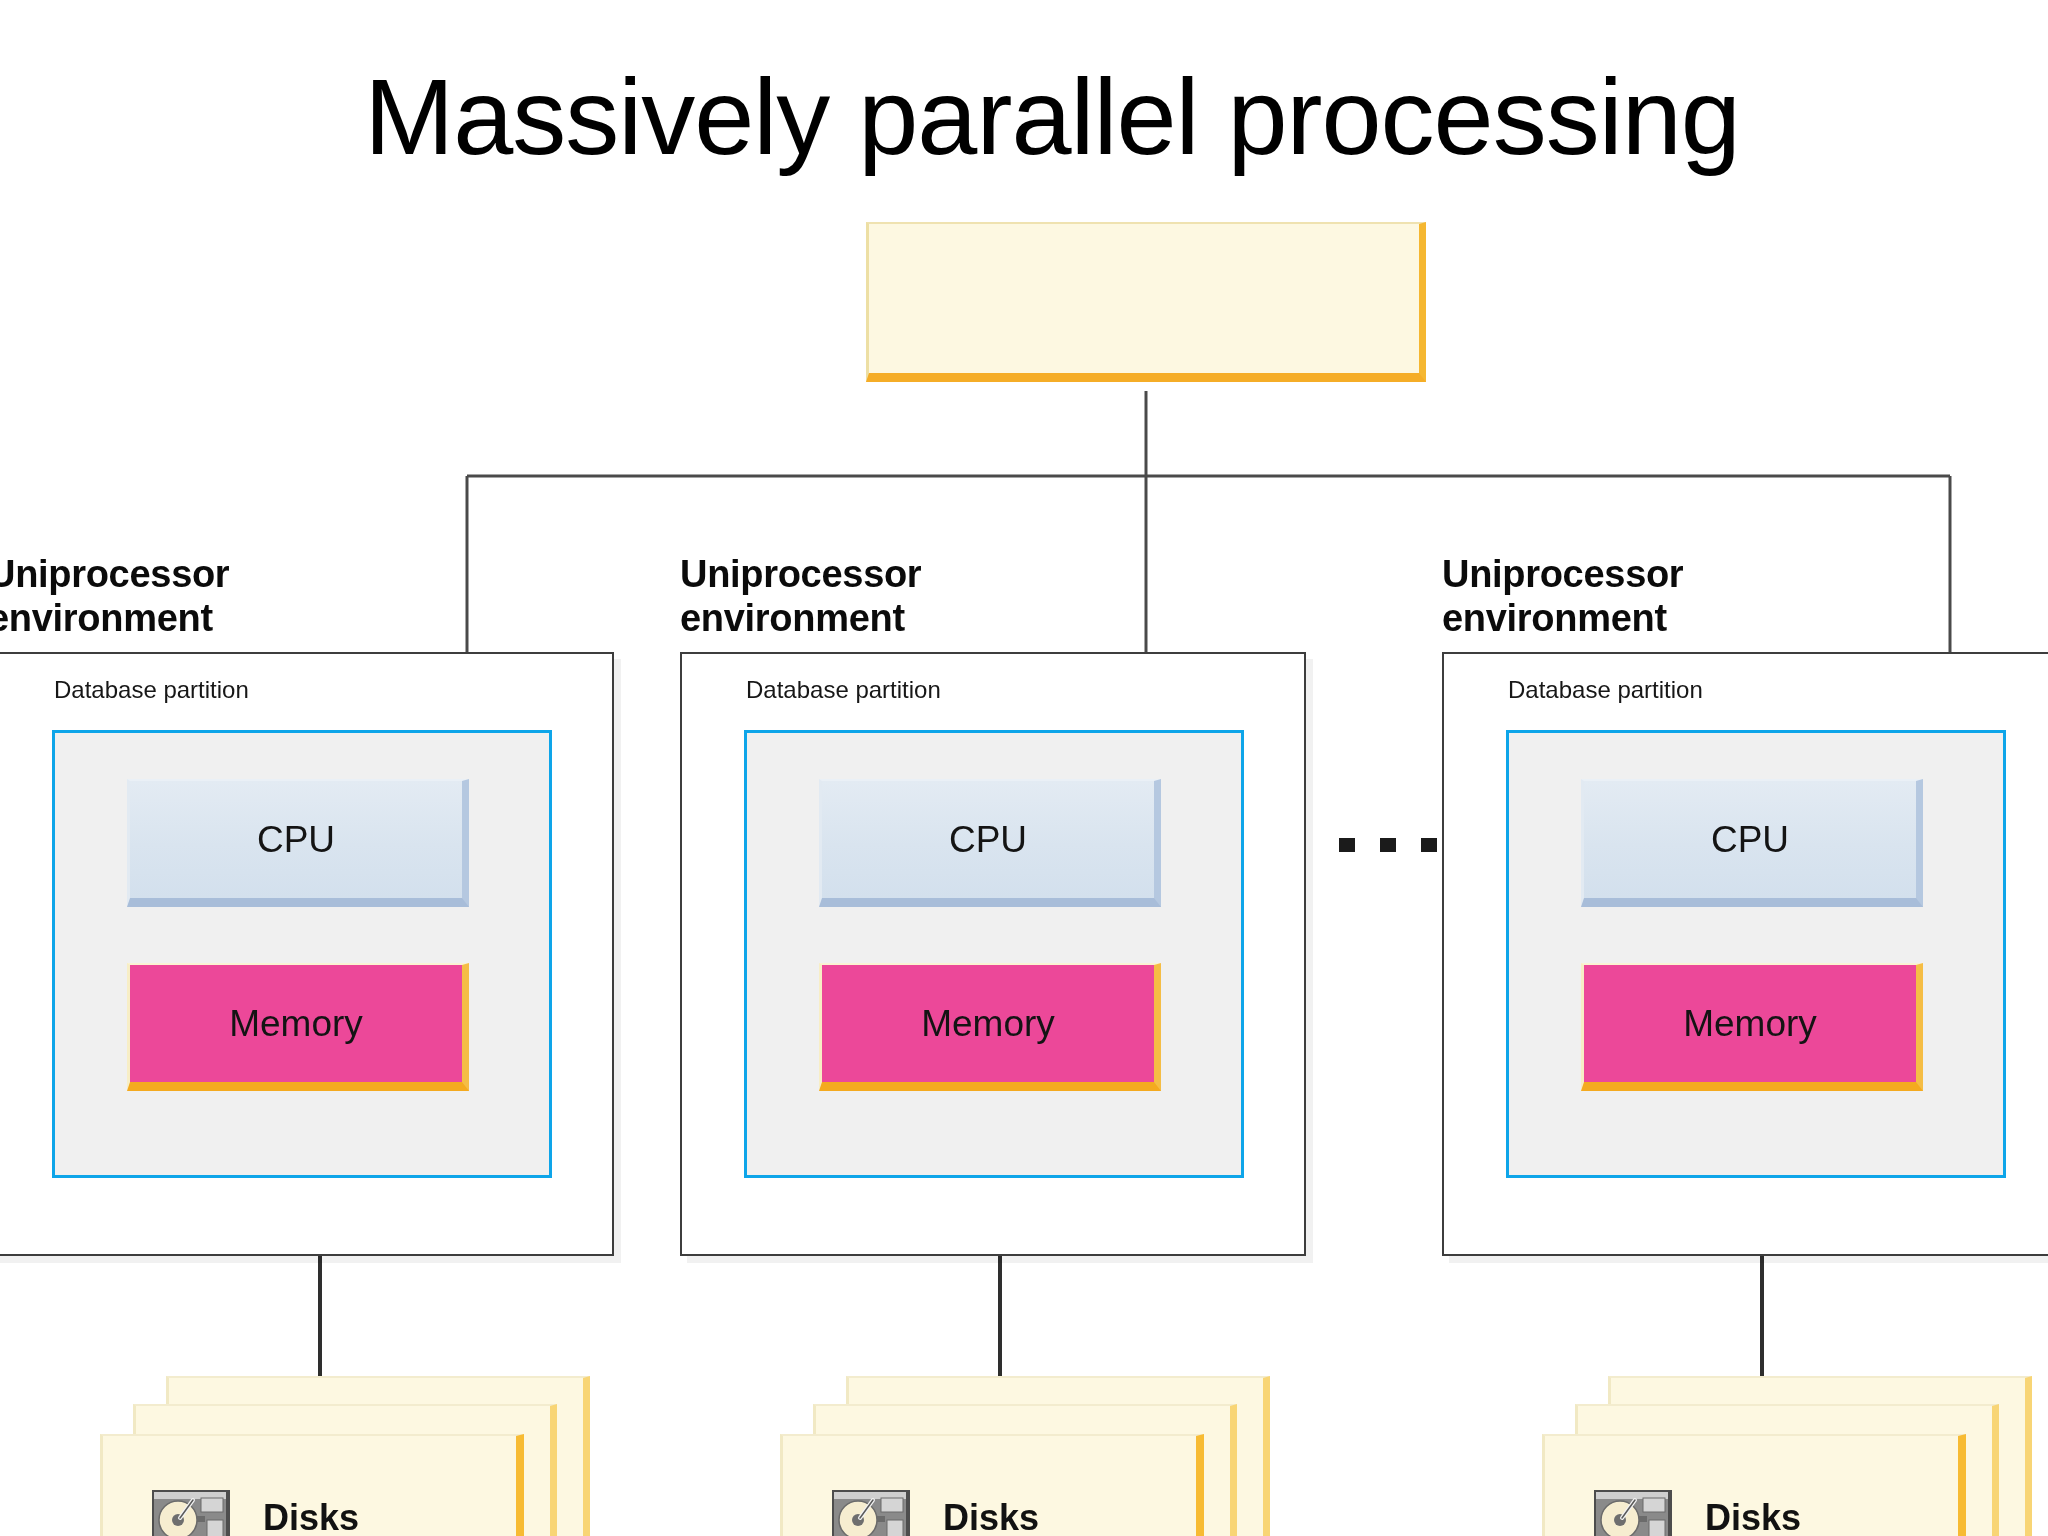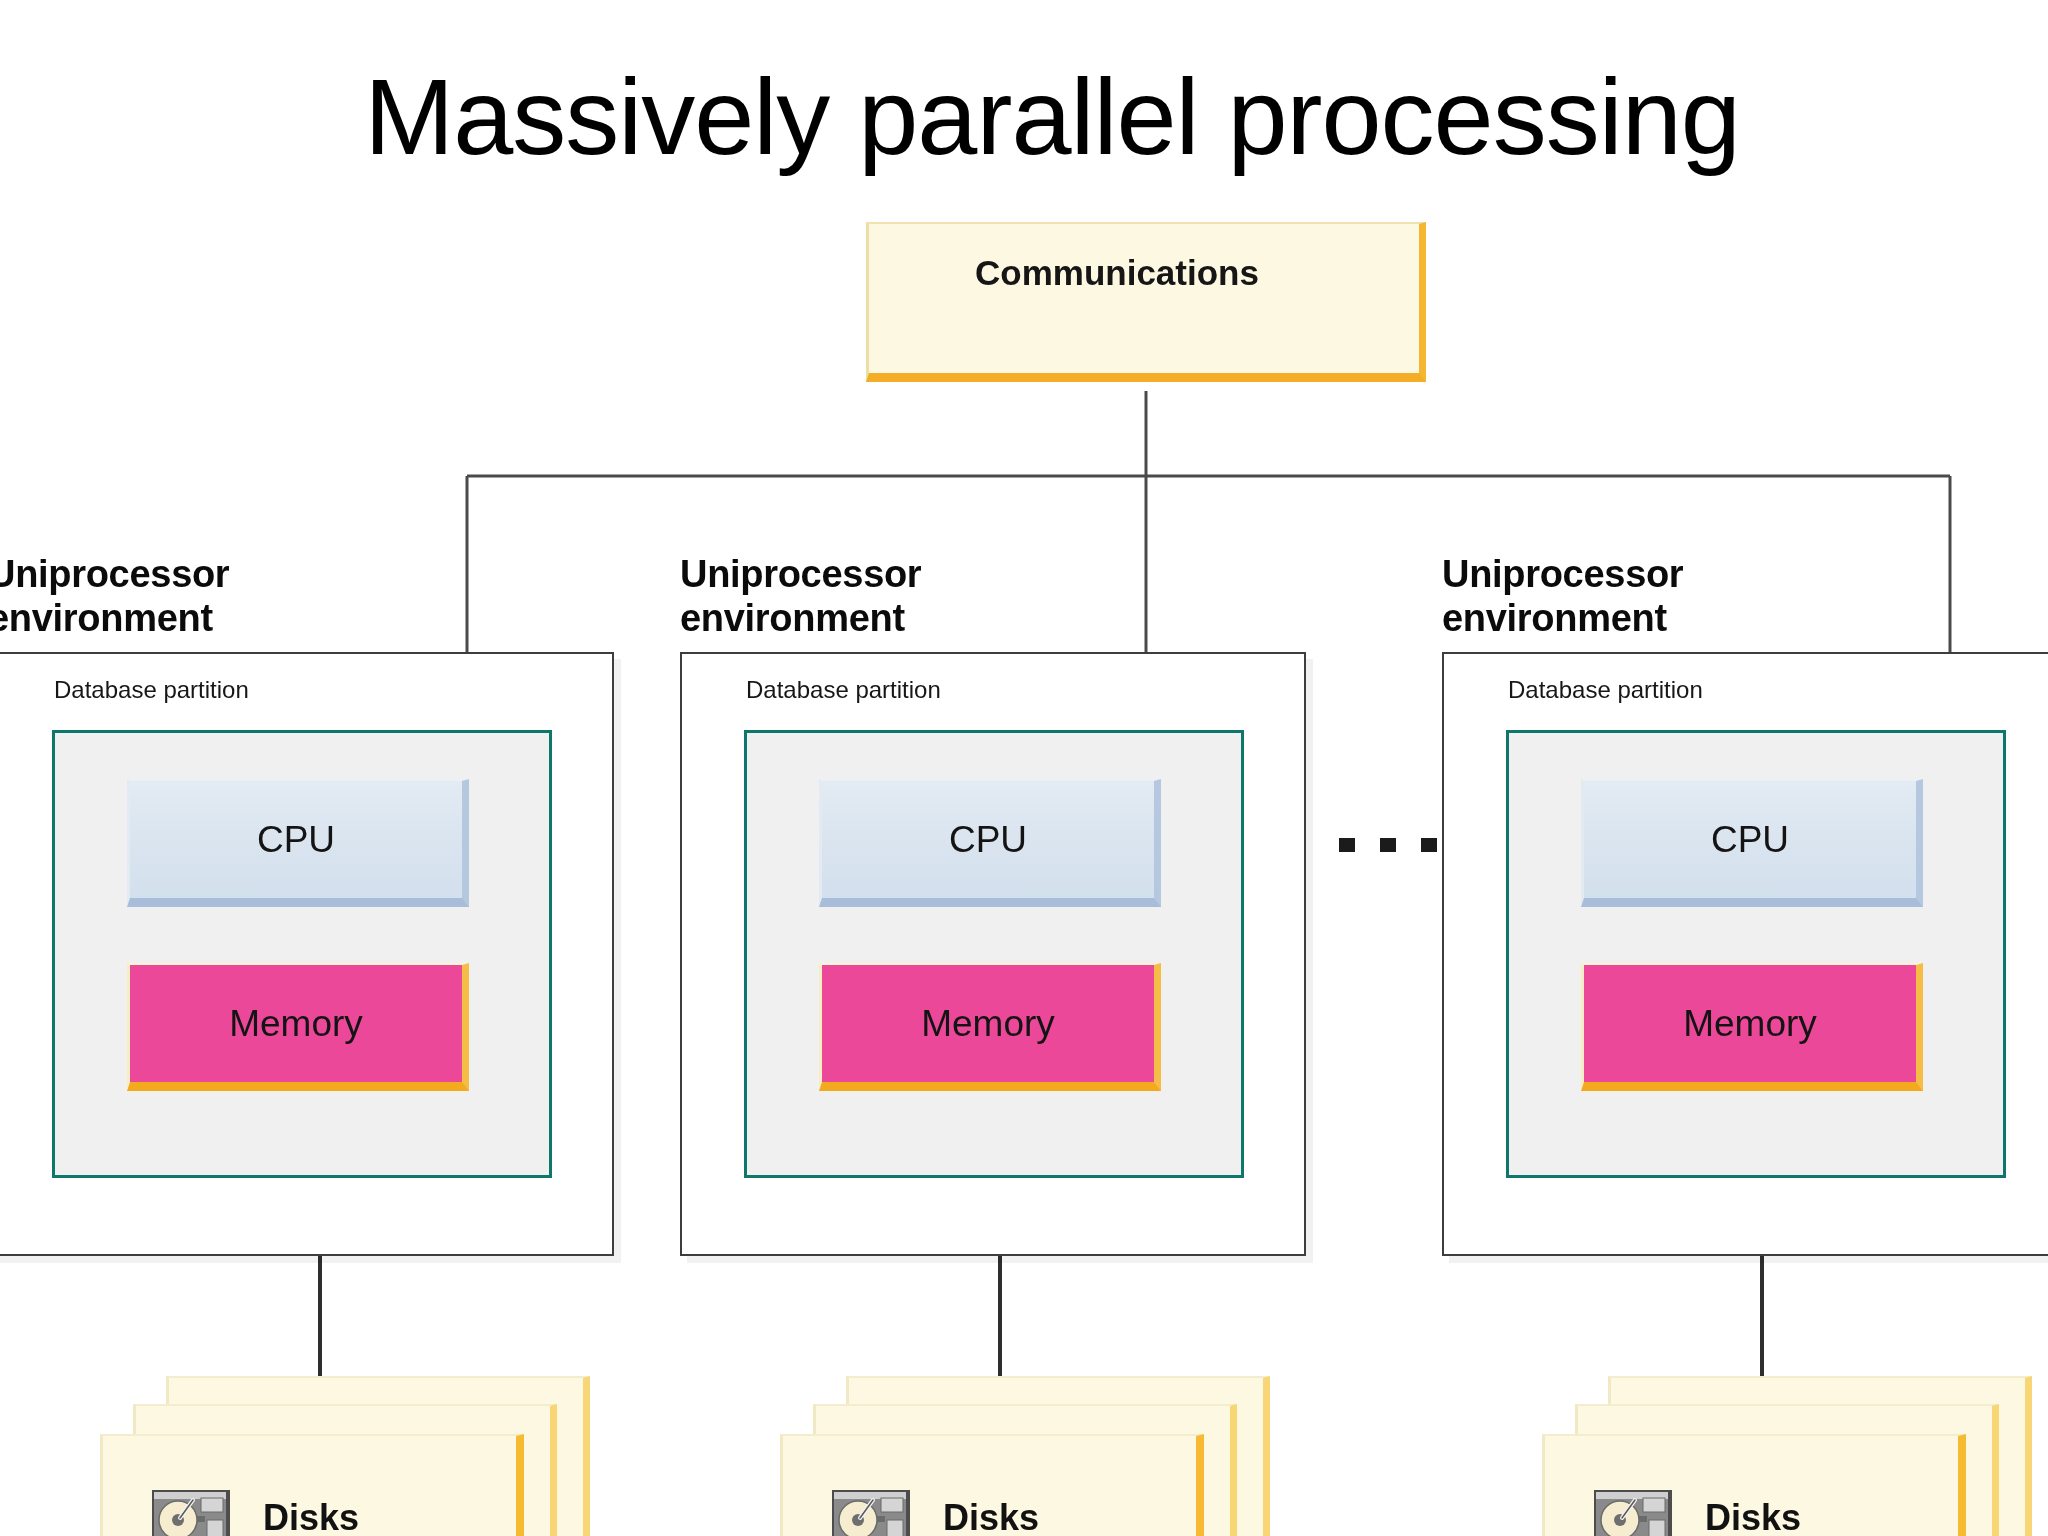--- a/index.html
+++ b/index.html
@@ -106,21 +106,21 @@
     white-space: nowrap;
     font-family: "Liberation Sans", sans-serif;
   }
   .partition-box {
     position: absolute;
     left: 62px;
     top: 76px;
     width: 500px;
     height: 448px;
     background: #f0f0f0;
-    border: 3px solid #0f766e;
+    border: 3px solid #0ea5e9;
     box-sizing: border-box;
   }
 
   .cpu-box {
     position: absolute;
     left: 72px;
     top: 46px;
     width: 342px;
     height: 128px;
     background: linear-gradient(180deg,#e3ebf3 0%, #d9e4ef 55%, #d3e0ed 100%);
@@ -228,21 +228,20 @@
   <line x1="1146" y1="476" x2="1146" y2="652" stroke="#4a4a4a" stroke-width="3"></line>
   <line x1="1950" y1="476" x2="1950" y2="652" stroke="#4a4a4a" stroke-width="3"></line>
 
   <line x1="320" y1="1210" x2="320" y2="1432" stroke="#2e2e2e" stroke-width="4"></line>
   <line x1="1000" y1="1210" x2="1000" y2="1432" stroke="#2e2e2e" stroke-width="4"></line>
   <line x1="1762" y1="1210" x2="1762" y2="1432" stroke="#2e2e2e" stroke-width="4"></line>
 </svg>
 
 <div id="comm-box">
   <div class="comm-label">
-    <div>Communications</div>
   </div>
 </div>
 
 <div class="env-col" style="left:-12px;">
   <div class="env-title">
     <div>Uniprocessor</div>
     <div>environment</div>
   </div>
   <div class="env-box">
     <div class="partition-label">Database partition</div>

